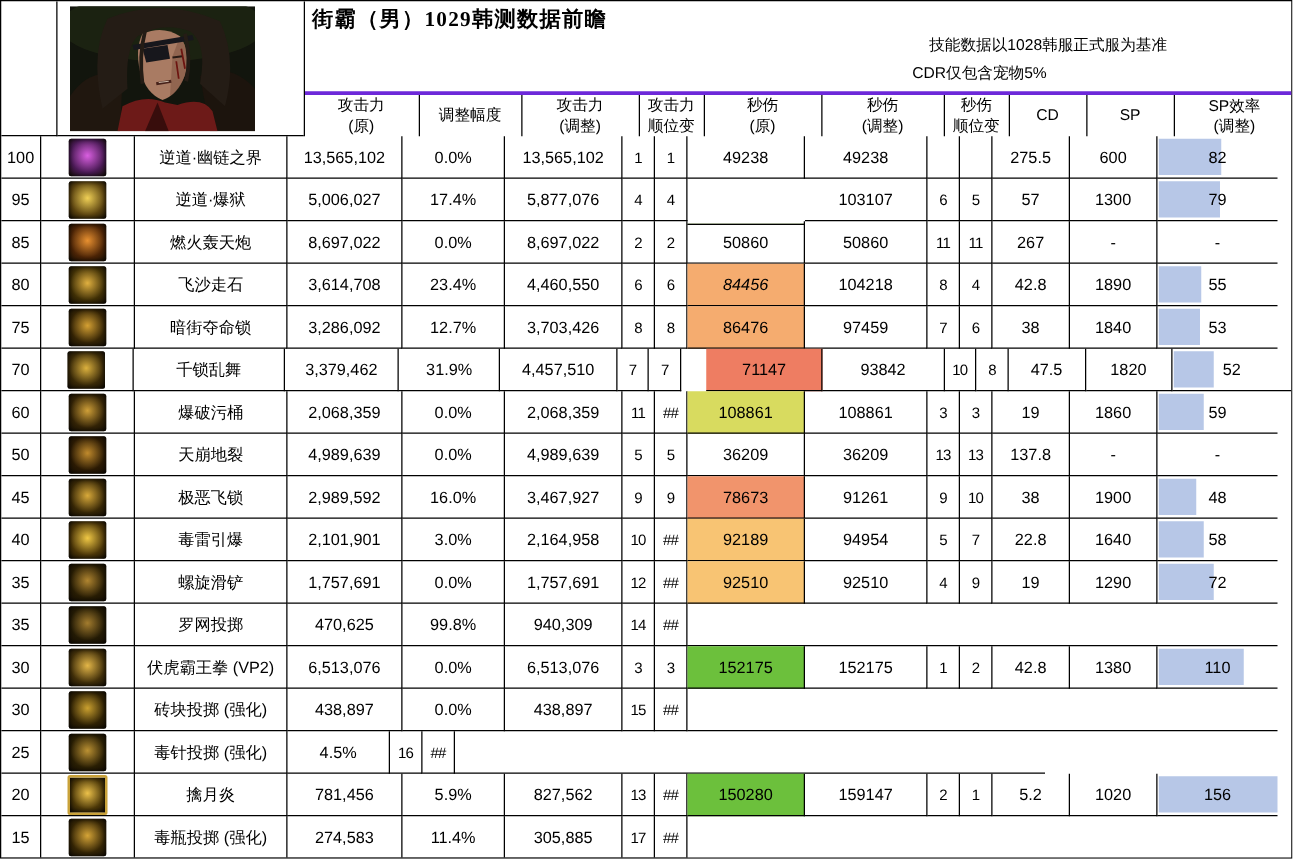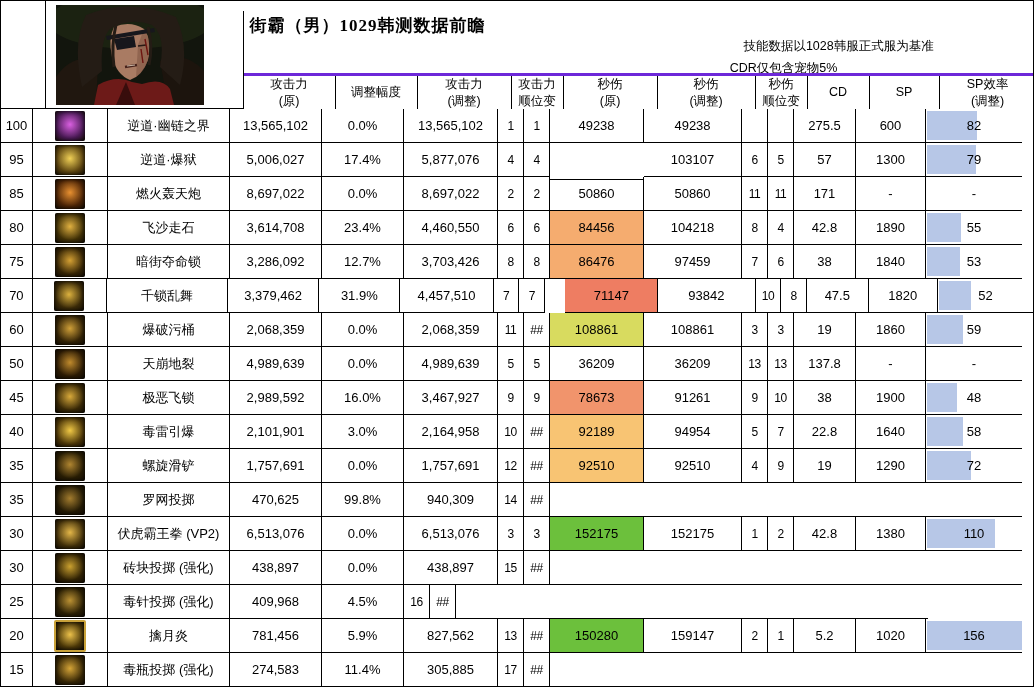--- a/index.html
+++ b/index.html
@@ -11,40 +11,40 @@
     box-sizing:border-box;
     font-family:"Liberation Sans","DejaVu Sans",sans-serif;
     color:#000;
     overflow:hidden;
   }
   
   #top-band{position:relative;height:108px;display:flex;box-sizing:border-box;}
   #corner-cell{width:45px;box-sizing:border-box;border-right:1px solid #000;border-bottom:1px solid #000;}
   #portrait-cell{width:197px;box-sizing:border-box;border-bottom:1px solid #000;position:relative;}
   #portrait{position:absolute;left:10px;top:4px;width:148px;height:100px;display:block;}
-  #title-area{width:792px;box-sizing:border-box;border-left:1px solid #000;position:relative;margin-top:10px;}
+  #title-area{width:792px;box-sizing:border-box;border-left:1px solid #000;position:relative;}
   #sheet-title{
     position:absolute;left:6px;top:3px;
     font-family:"Liberation Serif","DejaVu Serif",serif;
     font-weight:bold;font-size:17px;letter-spacing:1px;white-space:nowrap;
   }
   .note{position:absolute;font-size:12.5px;white-space:nowrap;text-align:center;}
   #note-1{left:350px;width:490px;top:27px;}
   #note-2{left:295px;width:490px;top:49px;}
   
   #col-headers{
     position:absolute;left:0;bottom:0;height:36px;width:792px;
     display:flex;border-top:3px solid #6d28d9;box-sizing:border-box;
   }
   .hcell{
     box-sizing:border-box;border-right:1px solid #000;
     display:flex;flex-direction:column;justify-content:center;align-items:center;
     font-size:12.5px;line-height:1.3;text-align:center;
   }
-  .hcell:last-child{border-right:none;}
+  .hcell:last-child{border-right:none;justify-content:flex-end;}
   
   #rows{}
   .row{display:flex;height:34px;box-sizing:border-box;}
   .cell{
     box-sizing:border-box;border-right:1px solid #000;border-bottom:1px solid #000;
     display:flex;align-items:center;justify-content:center;
     font-size:13px;white-space:nowrap;overflow:hidden;
   }
   .cell:last-child{border-right:none;}
   .rank{font-size:12px;letter-spacing:-0.5px;}
@@ -196,38 +196,38 @@
         <div class="cell w122">燃火轰天炮</div>
         <div class="cell w92">8,697,022</div>
         <div class="cell w82">0.0%</div>
         <div class="cell w94">8,697,022</div>
         <div class="cell w26 rank">2</div>
         <div class="cell w26 rank">2</div>
         <div class="cell w94">50860</div>
         <div class="cell w98">50860</div>
         <div class="cell w26 rank">11</div>
         <div class="cell w26 rank">11</div>
-        <div class="cell w62">171</div>
+        <div class="cell w62">267</div>
         <div class="cell w70">-</div>
         <div class="cell w96 speff">
           <span class="val">-</span>
         </div>
       </div>
       <div class="row">
         <div class="cell w45">80</div>
         <div class="cell w75">
           <div class="skill-icon" style="background: radial-gradient(circle at 50% 45%, rgb(224, 176, 64) 0%, rgb(64, 48, 6) 62%, rgb(20, 13, 3) 100%);"></div>
         </div>
         <div class="cell w122">飞沙走石</div>
         <div class="cell w92">3,614,708</div>
         <div class="cell w82">23.4%</div>
         <div class="cell w94">4,460,550</div>
         <div class="cell w26 rank">6</div>
         <div class="cell w26 rank">6</div>
-        <div class="cell w94" style="background: rgb(245, 172, 111);">84456</div>
+        <div class="cell w94" style="background: rgb(245, 172, 111); font-style: italic;">84456</div>
         <div class="cell w98">104218</div>
         <div class="cell w26 rank">8</div>
         <div class="cell w26 rank">4</div>
         <div class="cell w62">42.8</div>
         <div class="cell w70">1890</div>
         <div class="cell w96 speff">
           <div class="bar" style="background: rgb(183, 199, 231); width: 35.2564%;"></div>
           <span class="val">55</span>
         </div>
       </div>
@@ -431,21 +431,20 @@
         <div class="cell w26 rank">15</div>
         <div class="cell w26 rank">##</div>
         <div class="cell w472"></div>
       </div>
       <div class="row">
         <div class="cell w45">25</div>
         <div class="cell w75">
           <div class="skill-icon" style="background: radial-gradient(circle at 50% 45%, rgb(187, 145, 51) 0%, rgb(42, 31, 4) 62%, rgb(20, 13, 3) 100%);"></div>
         </div>
         <div class="cell w122">毒针投掷 (强化)</div>
-        <div class="cell w92">409,968</div>
         <div class="cell w82">4.5%</div>
         <div class="cell w26 rank">16</div>
         <div class="cell w26 rank">##</div>
         <div class="cell w472"></div>
       </div>
       <div class="row">
         <div class="cell w45">20</div>
         <div class="cell w75">
           <div class="skill-icon framed" style="background: radial-gradient(circle at 50% 45%, rgb(236, 193, 74) 0%, rgb(76, 56, 8) 62%, rgb(20, 13, 3) 100%);"></div>
         </div>

